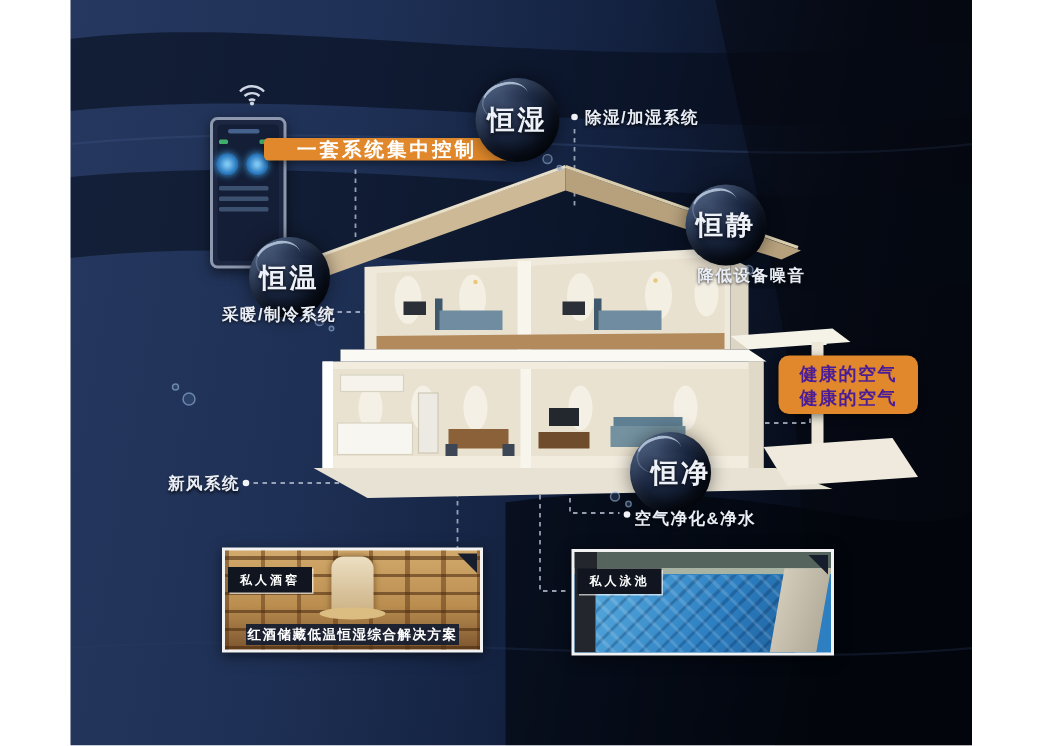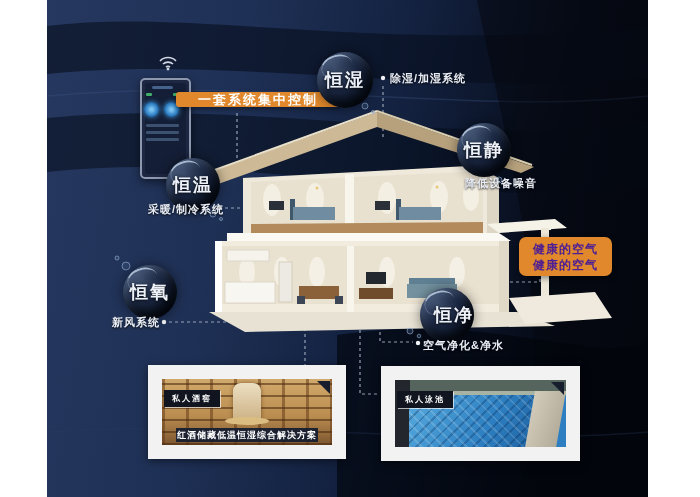--- a/index.html
+++ b/index.html
@@ -36,21 +36,21 @@
   .phone .tline{position:absolute;left:10px;top:6px;width:21px;height:3px;background:#45628c;border-radius:2px;}
   .phone .dot-row{position:absolute;left:4px;top:13px;width:33px;height:4px;display:flex;justify-content:space-between;}
   .phone .dot-row i{width:6px;height:3px;background:#3fae6a;border-radius:1px;}
   .phone .dials{position:absolute;left:2px;top:22px;width:35px;display:flex;justify-content:space-between;}
   .phone .dial{width:15px;height:15px;border-radius:50%;background:radial-gradient(circle,#7ec6f2 10%,#2f7fc4 55%,#15355e 100%);
          box-shadow:0 0 5px #3d9de0;}
   .phone .bars{position:absolute;left:4px;top:44px;width:33px;display:flex;flex-direction:column;gap:4px;}
   .phone .bars i{height:3px;background:#3c506f;border-radius:1px;}
 
   
-  .card{position:absolute;background:#f2f2f2;padding:14px;box-shadow:0 2px 8px rgba(0,0,0,.5);}
+  .card{position:absolute;background:#f2f2f2;padding:2px;box-shadow:0 2px 8px rgba(0,0,0,.5);}
   .photo{position:relative;overflow:hidden;}
   .photo-wine{width:170px;height:66px;
       background:
         repeating-linear-gradient(0deg, rgba(70,38,12,.55) 0 2px, rgba(0,0,0,0) 2px 12px),
         repeating-linear-gradient(90deg, rgba(96,54,20,.5) 0 3px, rgba(0,0,0,0) 3px 24px),
         linear-gradient(180deg,#d2a96c 0%,#bb8e50 55%,#7d5630 100%);}
   .wine-arch{position:absolute;left:42%;top:6%;width:16%;height:56%;border-radius:8px 8px 0 0;
       background:linear-gradient(180deg,#ecdfc2,#cdb286);box-shadow:0 0 4px rgba(60,30,5,.5);}
   .wine-table{position:absolute;left:37%;top:58%;width:26%;height:12%;border-radius:50%;background:#dcbd81;}
   .photo-pool{width:171px;height:67px;background:linear-gradient(180deg,#55645c 0 16%,#a9b3a4 16% 22%,#2d7fc1 22%);}
@@ -218,23 +218,20 @@
     <div class="bubble" style="left:410px;top:123px;width:54px;height:54px;">
       <span>恒静</span>
     </div>
     <div class="callout" style="left:418px;top:176px;">降低设备噪音</div>
 
     <div class="bubble" style="left:119px;top:158px;width:54px;height:54px;">
       <span>恒温</span>
     </div>
     <div class="callout" style="left:101px;top:202px;">采暖/制冷系统</div>
 
-    <div class="bubble" style="left:76px;top:265px;width:54px;height:54px;">
-      <span>恒氧</span>
-    </div>
     <div class="callout" style="left:65px;top:315px;">新风系统</div>
 
     <div class="bubble" style="left:373px;top:288px;width:54px;height:54px;justify-content:flex-end;">
       <span>恒净</span>
     </div>
     <div class="callout" style="left:376px;top:338px;">空气净化&amp;净水</div>
 
     <div class="orange-box">
       <span>健康的空气</span>
       <span>健康的空气</span>

